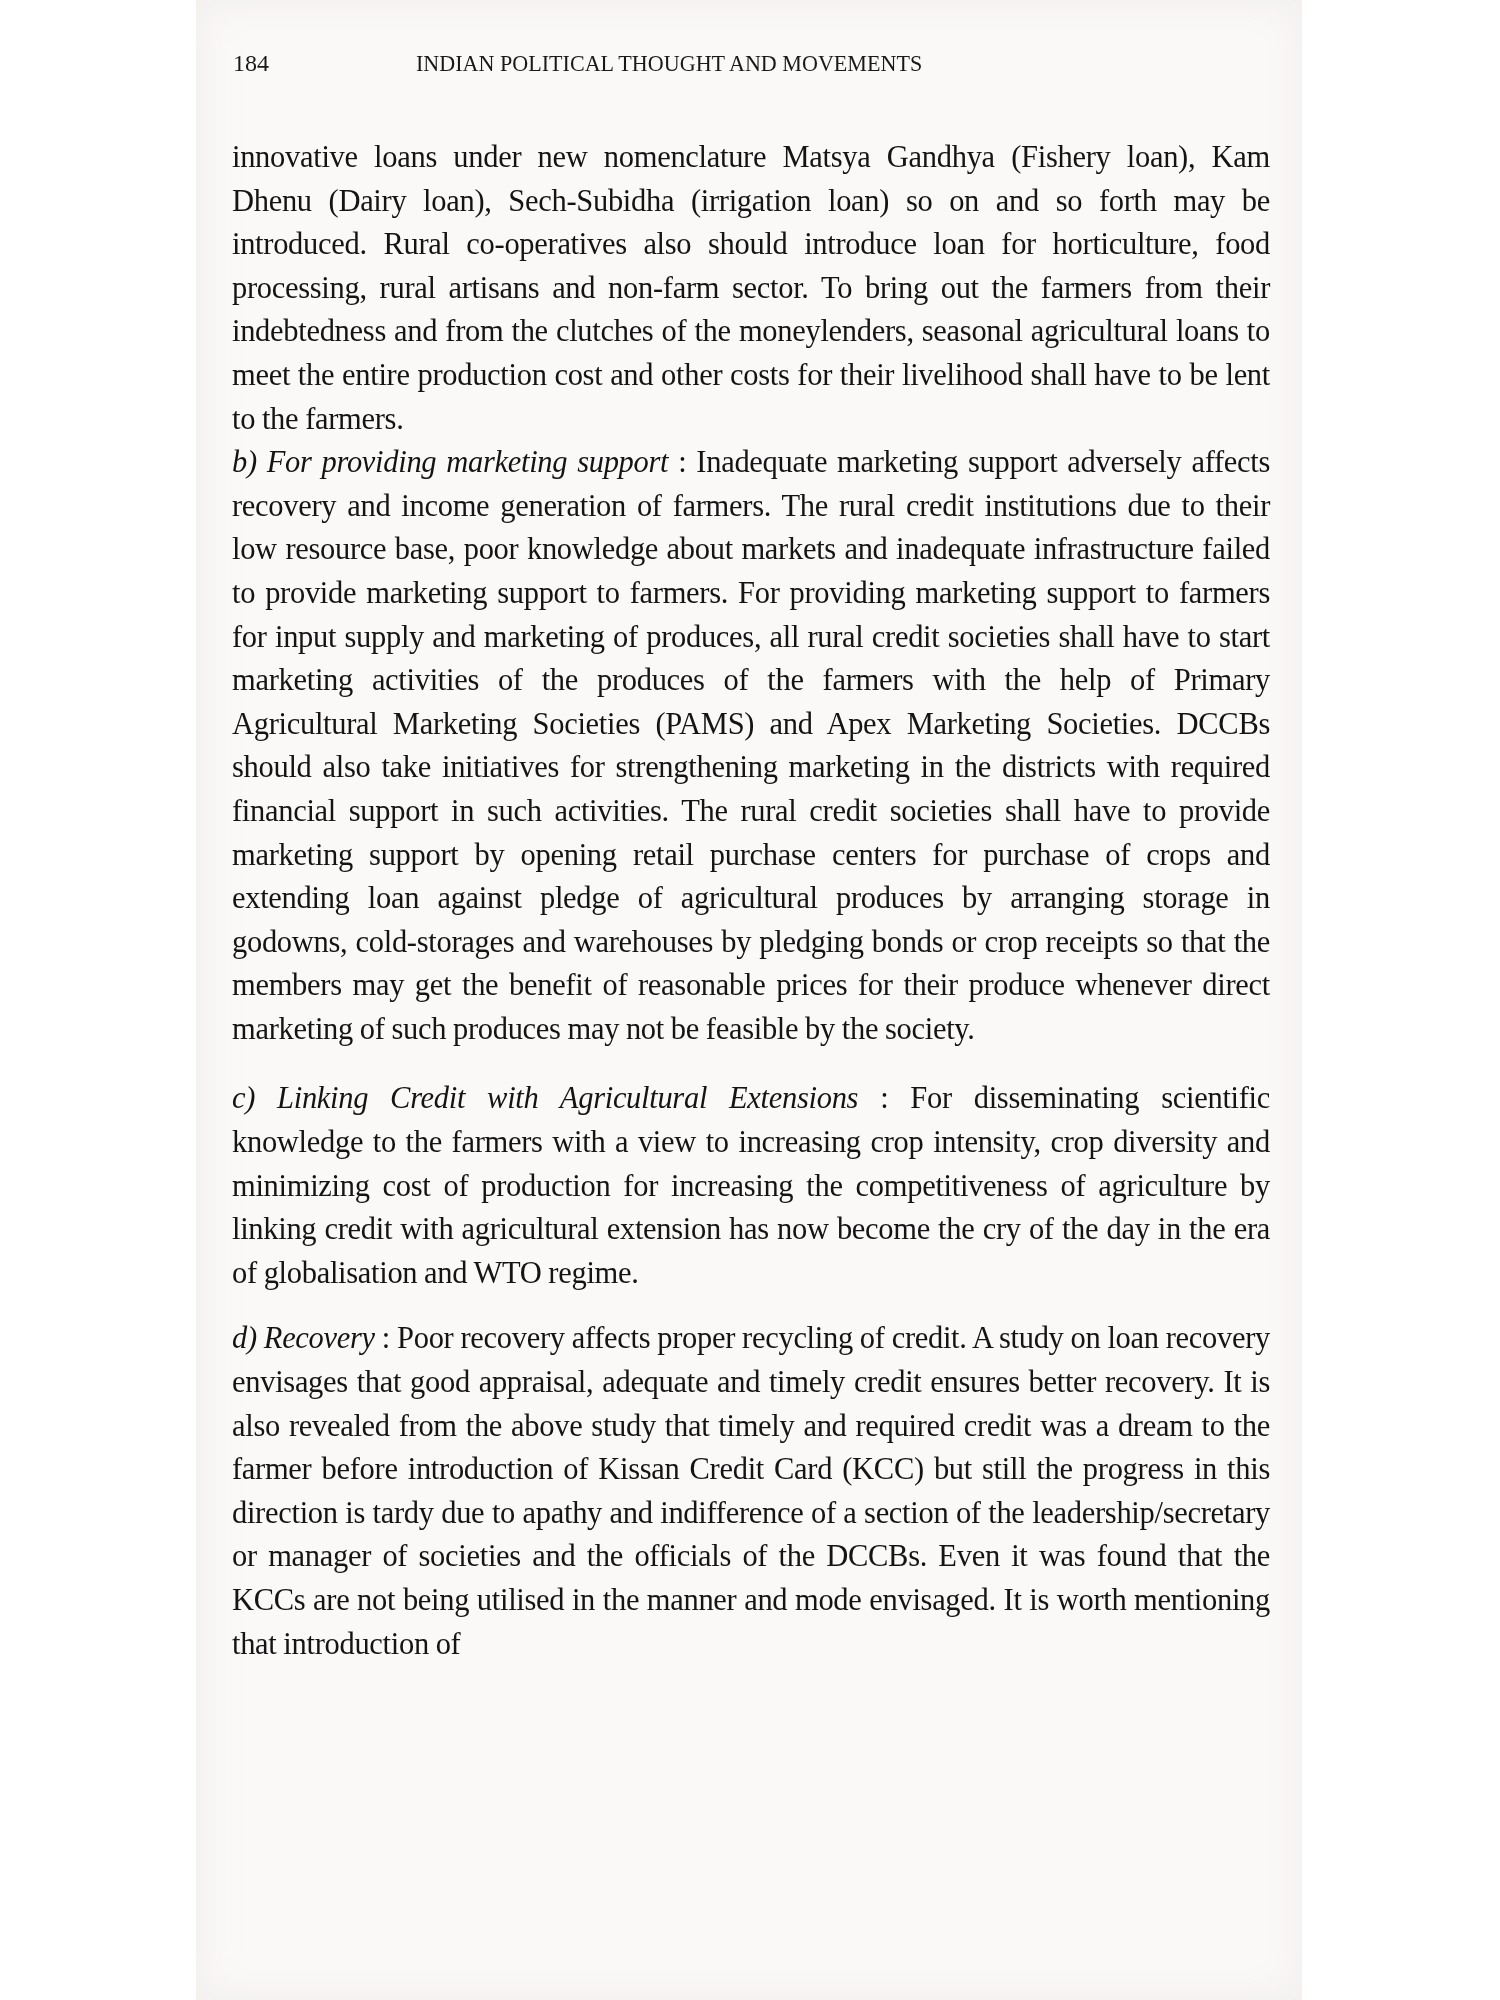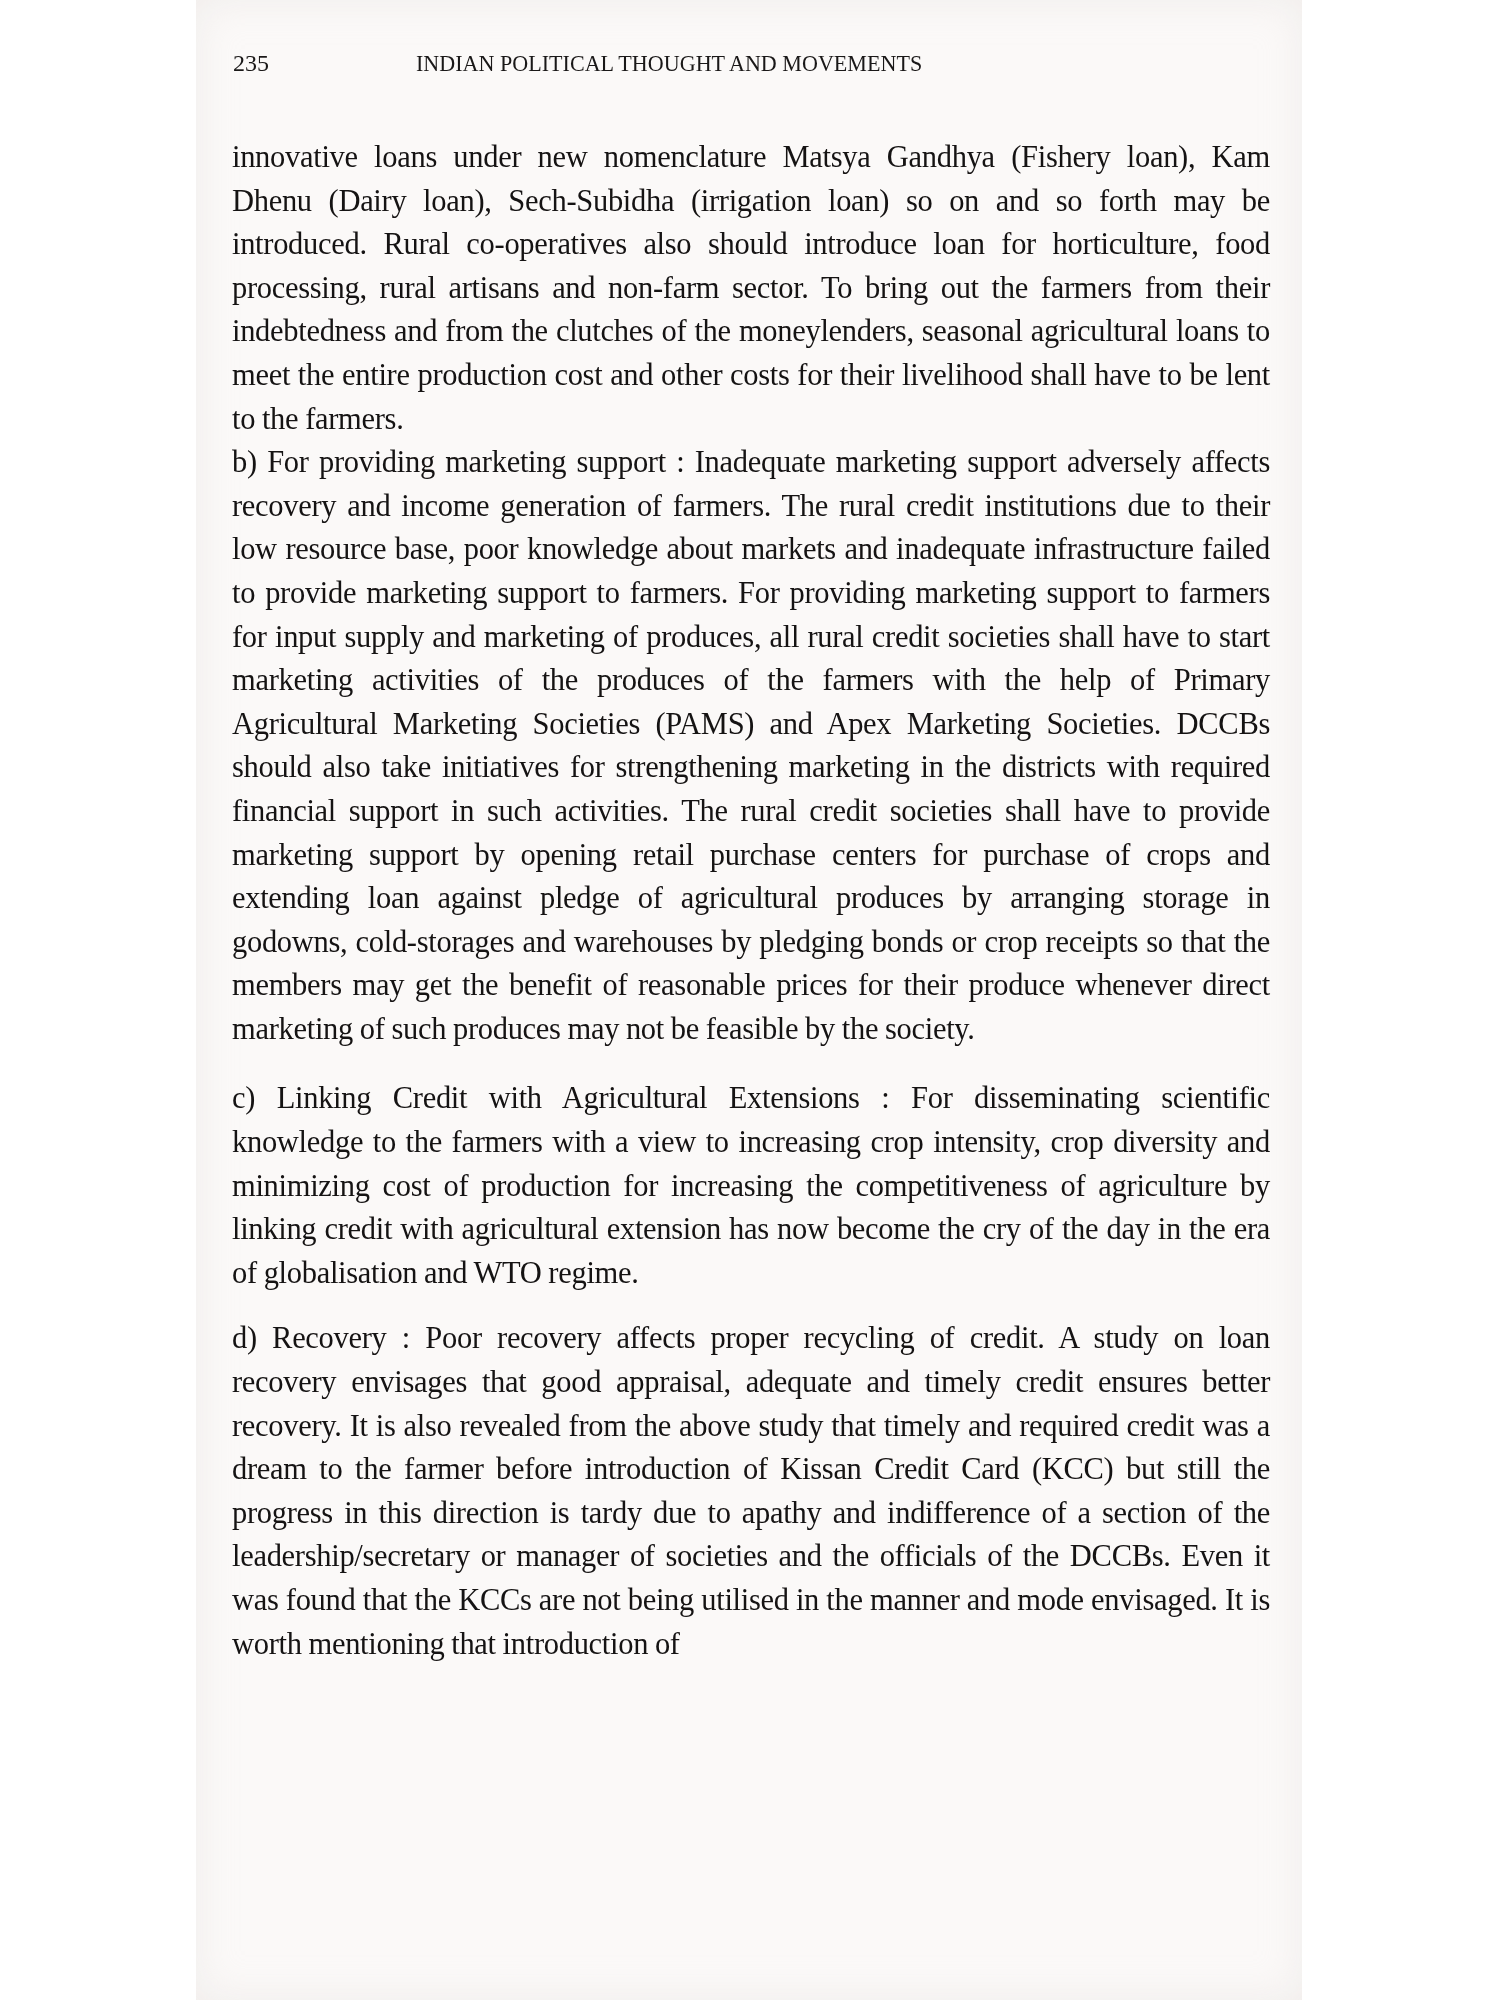--- a/index.html
+++ b/index.html
@@ -61,31 +61,32 @@
       padding: 0;
       text-indent: 0;
     }
     .para.gap-before {
       margin-top: 26px;
     }
     .para.gap-before-lg {
       margin-top: 22px;
     }
     .lead {
+      font-style: italic;
     }
     .sep {
       font-style: normal;
     }
   </style>
 </head>
 <body>
 
 <div class="page">
   <div class="running-head">
-    <span class="page-number">235</span>
+    <span class="page-number">184</span>
     <span class="running-title">INDIAN POLITICAL THOUGHT AND MOVEMENTS</span>
   </div>
 
   <div class="body-text">
     <p class="para"><span>innovative loans under new nomenclature Matsya Gandhya (Fishery loan), Kam Dhenu (Dairy loan), Sech-Subidha (irrigation loan) so on and so forth may be introduced. Rural co-operatives also should introduce loan for horticulture, food processing, rural artisans and non-farm sector. To bring out the farmers from their indebtedness and from the clutches of the moneylenders, seasonal agricultural loans to meet the entire production cost and other costs for their livelihood shall have to be lent to the farmers.</span></p>
 
     <p class="para"><span class="lead">b) For providing marketing support</span><span class="sep"> : </span><span>Inadequate marketing support adversely affects recovery and income generation of farmers. The rural credit institutions due to their low resource base, poor knowledge about markets and inadequate infrastructure failed to provide marketing support to farmers. For providing marketing support to farmers for input supply and marketing of produces, all rural credit societies shall have to start marketing activities of the produces of the farmers with the help of Primary Agricultural Marketing Societies (PAMS) and Apex Marketing Societies. DCCBs should also take initiatives for strengthening marketing in the districts with required financial support in such activities. The rural credit societies shall have to provide marketing support by opening retail purchase centers for purchase of crops and extending loan against pledge of agricultural produces by arranging storage in godowns, cold-storages and warehouses by pledging bonds or crop receipts so that the members may get the benefit of reasonable prices for their produce whenever direct marketing of such produces may not be feasible by the society.</span></p>
 
     <p class="para gap-before"><span class="lead">c) Linking Credit with Agricultural Extensions</span><span class="sep"> : </span><span>For disseminating scientific knowledge to the farmers with a view to increasing crop intensity, crop diversity and minimizing cost of production for increasing the competitiveness of agriculture by linking credit with agricultural extension has now become the cry of the day in the era of globalisation and WTO regime.</span></p>
 

